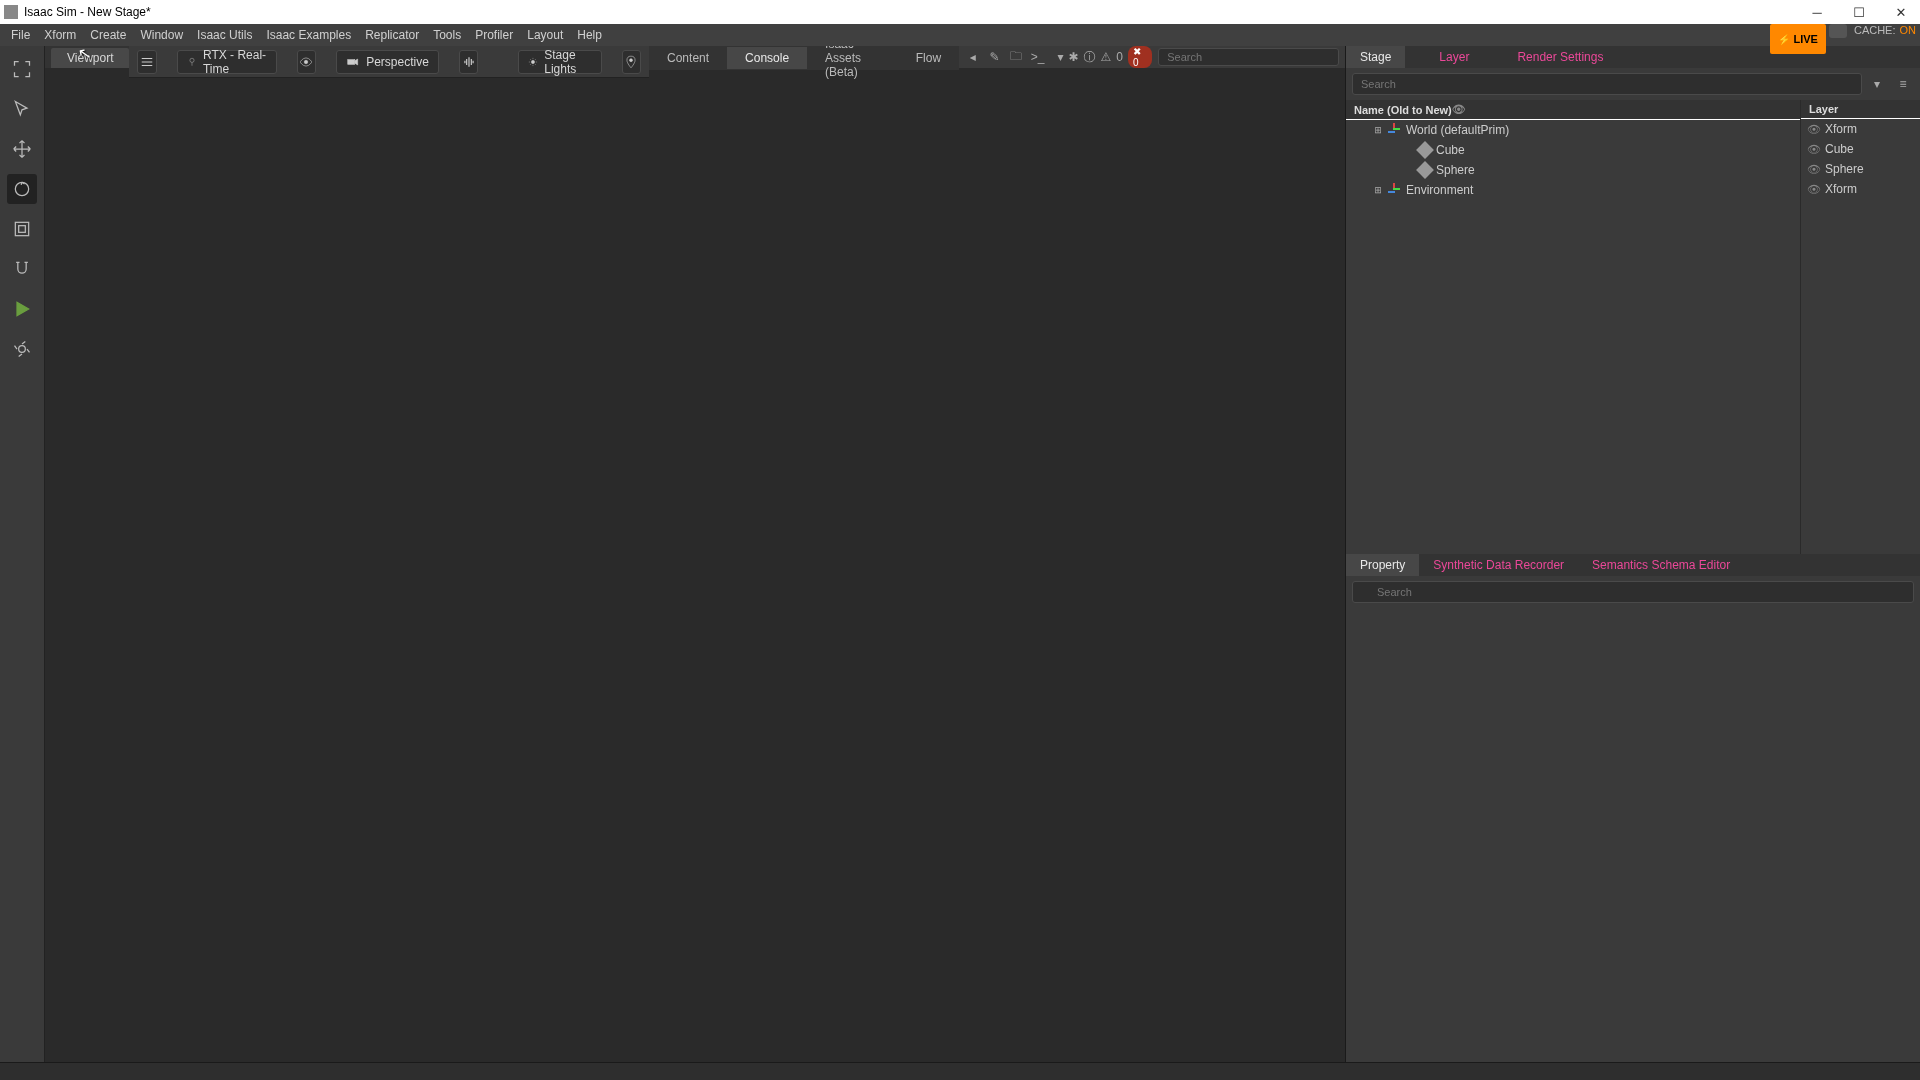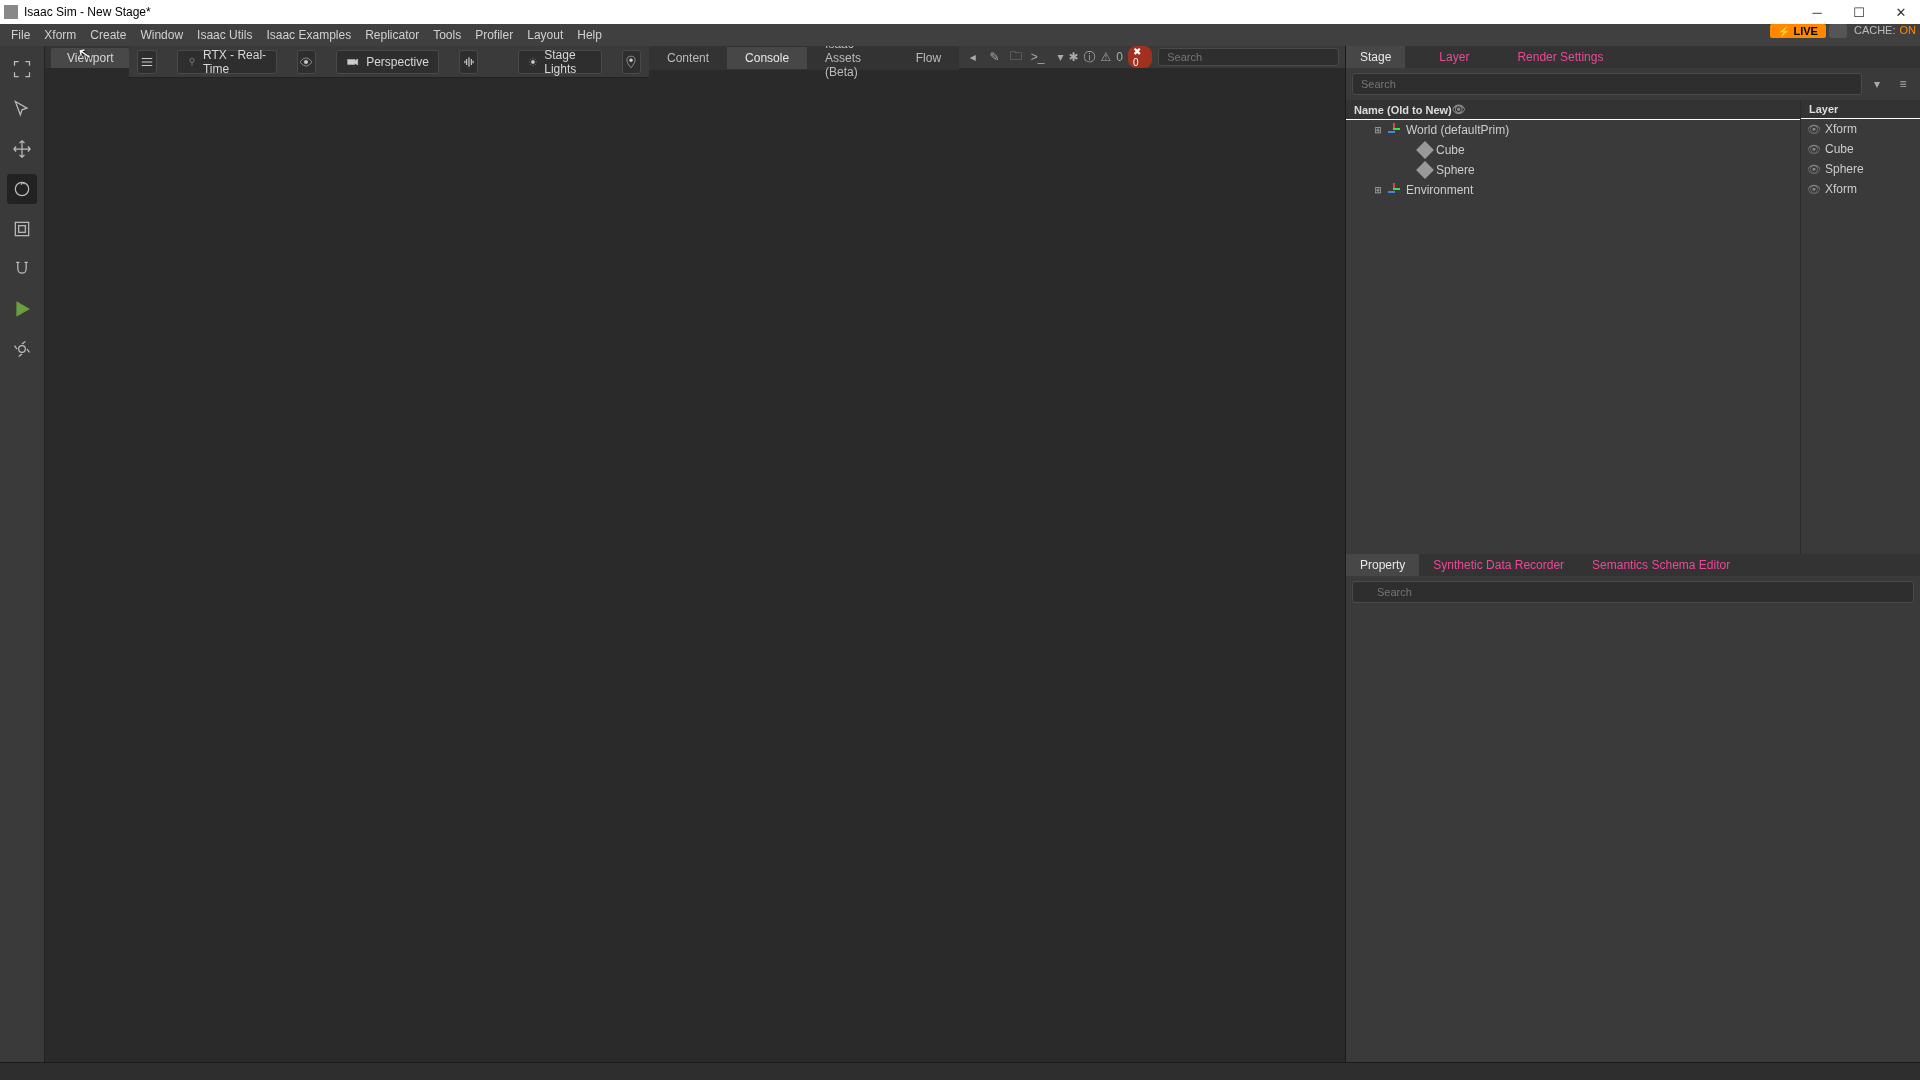--- a/index.html
+++ b/index.html
@@ -9,21 +9,21 @@
 .titlebar { height:24px; background:#fff; display:flex; align-items:center; padding:0 4px; color:#000; }
 .titlebar .appicon { width:14px; height:14px; background:#888; margin-right:6px; display:inline-block; }
 .titlebar .title { font-size:12px; flex:1; }
 .winbtns { display:flex; gap:28px; margin-right:8px; }
 .winbtn { width:14px; height:14px; display:flex; align-items:center; justify-content:center; font-size:13px; color:#333; cursor:pointer; }
 
 
 .menubar { height:22px; background:#404040; display:flex; align-items:flex-start; padding:0 4px; color:#d0d0d0; font-size:12px; position:relative; }
 .menubar .menuitem { padding:0 7px; cursor:pointer; height:22px; line-height:22px; }
 .menubar .spacer { flex:1; }
-.live-badge { background:#ff8800; color:#000; padding:1px 8px; border-radius:2px; font-size:11px; font-weight:bold; display:flex; align-items:center; gap:3px; }
+.live-badge { background:#ff8800; color:#000; padding:9px 8px; border-radius:2px; font-size:11px; font-weight:bold; display:flex; align-items:center; gap:3px; }
 .live-badge::before { content:"⚡"; font-size:10px; }
 .live-toggle { width:18px; height:14px; background:#555; border-radius:3px; margin:0 3px; }
 .cache-label { color:#bbb; font-size:11px; margin:0 4px; }
 .cache-on { color:#ff8800; font-size:11px; }
 .cursor-img { position:absolute; left:78px; top:20px; font-size:16px; color:#fff; z-index:1000; pointer-events:none; text-shadow:1px 1px 2px #000; transform:rotate(-10deg); }
 
 
 .main { display:flex; height:calc(100% - 24px - 22px - 18px); }
 .leftcol { width:45px; background:#3a3a3a; display:flex; flex-direction:column; align-items:center; padding-top:8px; gap:10px; border-right:1px solid #222; }
 .toolbtn { width:30px; height:30px; display:flex; align-items:center; justify-content:center; border-radius:3px; cursor:pointer; }

